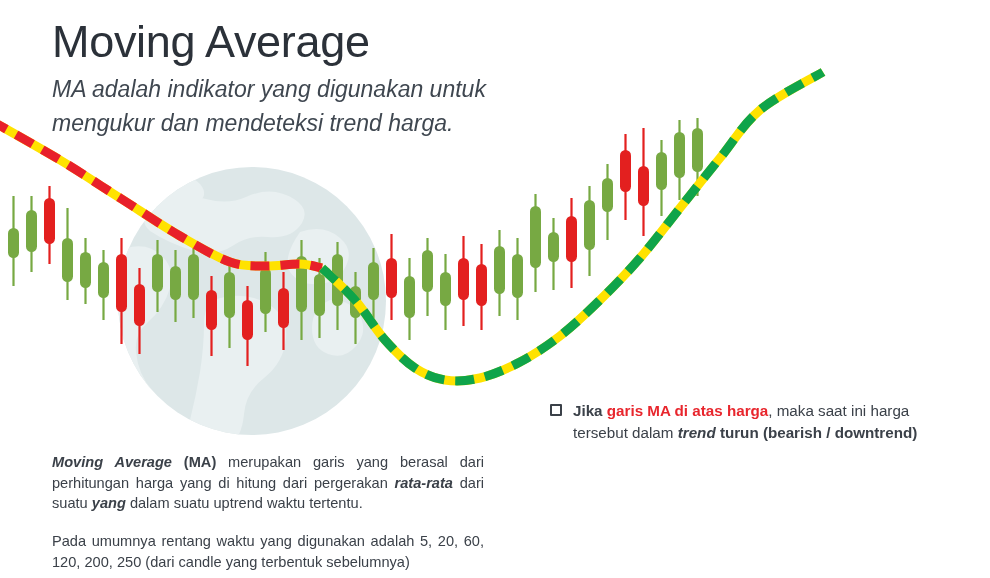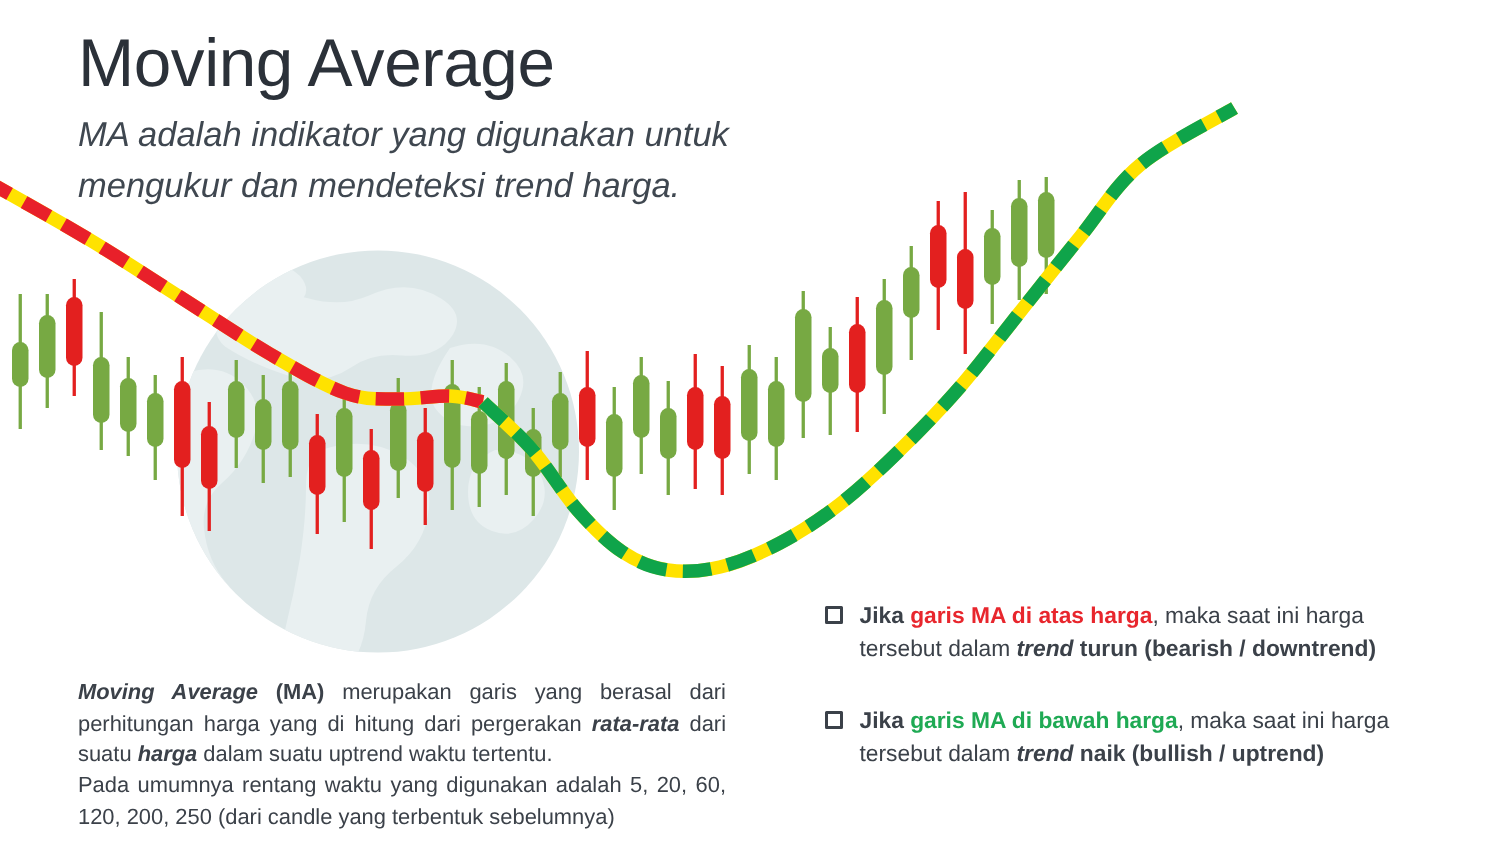--- a/index.html
+++ b/index.html
@@ -68,21 +68,21 @@
     width: 432px;
     z-index: 6;
   }
   .body-para {
     font-size: 14.6px;
     line-height: 1.42;
     color: #3b4149;
     text-align: justify;
     margin: 0;
   }
-  .body-para + .body-para { }
+  .body-para + .body-para { margin-top: 17px; }
   .bi { font-weight: bold; font-style: italic; }
   .b  { font-weight: bold; }
 
   
   #right-bullets {
     position: absolute;
     left: 550px;
     top: 400px;
     width: 398px;
     z-index: 6;
@@ -229,35 +229,29 @@
         <path d="M 322 268 C 327.5 273.3333333333333, 344.5 288, 355 300 C 365.5 312, 375 328.6666666666667, 385 340 C 395 351.3333333333333, 405 361.3333333333333, 415 368 C 425 374.6666666666667, 434.1666666666667 378.3333333333333, 445 380 C 455.8333333333333 381.6666666666667, 467.5 381, 480 378 C 492.5 375, 506.6666666666667 369, 520 362 C 533.3333333333334 355, 546.6666666666666 346.3333333333333, 560 336 C 573.3333333333334 325.6666666666667, 586.6666666666666 313, 600 300 C 613.3333333333334 287, 626.6666666666666 273.3333333333333, 640 258 C 653.3333333333334 242.66666666666666, 666.6666666666666 224.66666666666666, 680 208 C 693.3333333333334 191.33333333333334, 706.6666666666666 174.33333333333334, 720 158 C 733.3333333333334 141.66666666666666, 742.8333333333334 124.33333333333333, 760 110 C 777.1666666666666 95.66666666666667, 812.5 78.33333333333333, 823 72" fill="none" stroke="#0fa44a" stroke-width="9" stroke-linecap="butt" stroke-dasharray="19 11"></path>
       </g>
   </svg>
 
   <div id="header-block">
     <h1 id="page-title">Moving Average</h1>
     <p id="page-subtitle">MA adalah indikator yang digunakan untuk mengukur dan mendeteksi trend harga.</p>
   </div>
 
   <div id="left-text-block">
-    <p class="body-para"><span class="bi">Moving Average</span><span class="b"> (MA)</span><span> merupakan garis yang berasal dari perhitungan harga yang di hitung dari pergerakan </span><span class="bi">rata-rata</span><span> dari suatu </span><span class="bi">harga</span><span> dalam suatu uptrend waktu tertentu.</span></p>
+    <p class="body-para"><span class="bi">Moving Average</span><span class="b"> (MA)</span><span> merupakan garis yang berasal dari perhitungan harga yang di hitung dari pergerakan </span><span class="bi">rata-rata</span><span> dari suatu </span><span class="bi">yang</span><span> dalam suatu uptrend waktu tertentu.</span></p>
 
     <p class="body-para">Pada umumnya rentang waktu yang digunakan adalah 5, 20, 60, 120, 200, 250 (dari candle yang terbentuk sebelumnya)</p>
   </div>
 
   <div id="right-bullets">
 
     <div class="bullet-row">
       <span class="bullet-marker"></span>
       <span class="bullet-text"><span class="lead">Jika </span><span class="hl-red">garis MA di atas harga</span><span class="plain">, maka saat ini</span>
         <span class="plain">harga tersebut dalam </span><span class="emph">trend</span><span class="lead"> turun (bearish /</span>
         <span class="lead">downtrend)</span></span>
     </div>
 
-    <div class="bullet-row">
-      <span class="bullet-marker"></span>
-      <span class="bullet-text"><span class="lead">Jika </span><span class="hl-green">garis MA di bawah harga</span><span class="plain">, maka saat ini</span>
-        <span class="plain">harga tersebut dalam </span><span class="emph">trend</span><span class="lead"> naik (bullish /</span>
-        <span class="lead">uptrend)</span></span>
-    </div>
 
   </div>
 </div>
 
 </body></html>

